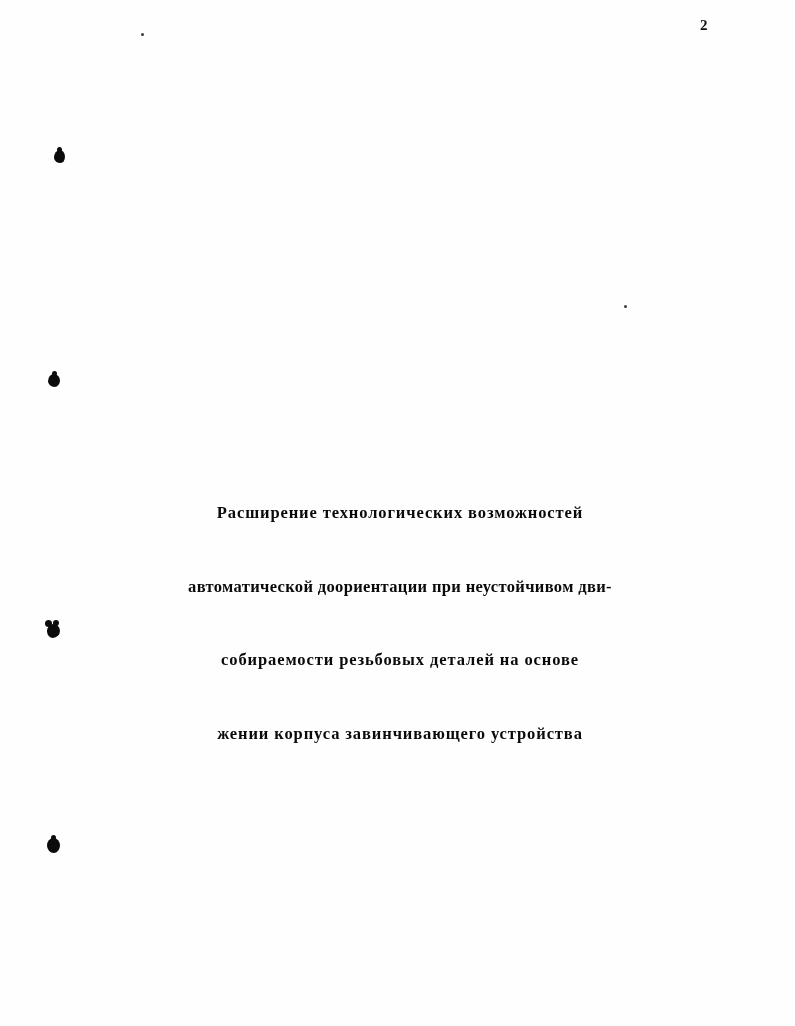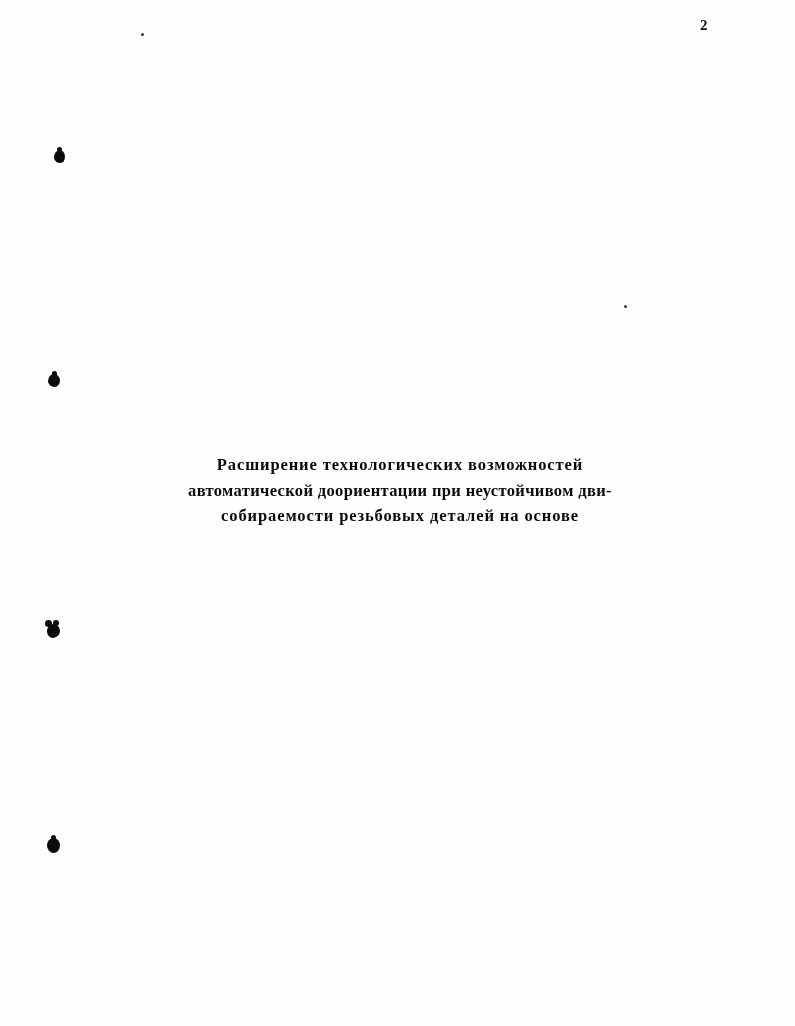--- a/index.html
+++ b/index.html
@@ -38,20 +38,21 @@
     font-family: "Liberation Serif", serif;
     font-weight: bold;
     font-size: 16.5px;
     line-height: 25.5px;
     letter-spacing: 0.1px;
     color: #0a0a0a;
   }
   .title-line {
     display: block;
     white-space: nowrap;
+    margin-top: 48px;
   }
   .title-line.l1 { letter-spacing: 0.9px; }
   .title-line.l2 { letter-spacing: 0.9px; }
   .title-line.l3 { letter-spacing: 0.35px; }
   .title-line.l4 { letter-spacing: 0.9px; }
 
   
   .blot {
     position: absolute;
     background: #0b0b0b;
@@ -137,15 +138,16 @@
 
   <div class="blot b1"></div>
   <div class="blot b2"></div>
   <div class="blot b3"></div>
   <div class="blot b4"></div>
 
   <div class="title-block">
     <span class="title-line l1">Расширение  технологических  возможностей</span>
     <span class="title-line l3">автоматической  доориентации  при   неустойчивом  дви-</span>
     <span class="title-line l2">собираемости  резьбовых  деталей  на  основе</span>
+    <span class="title-line l4">жении  корпуса  завинчивающего  устройства</span>
   </div>
 
 </div>
 
 </body></html>

